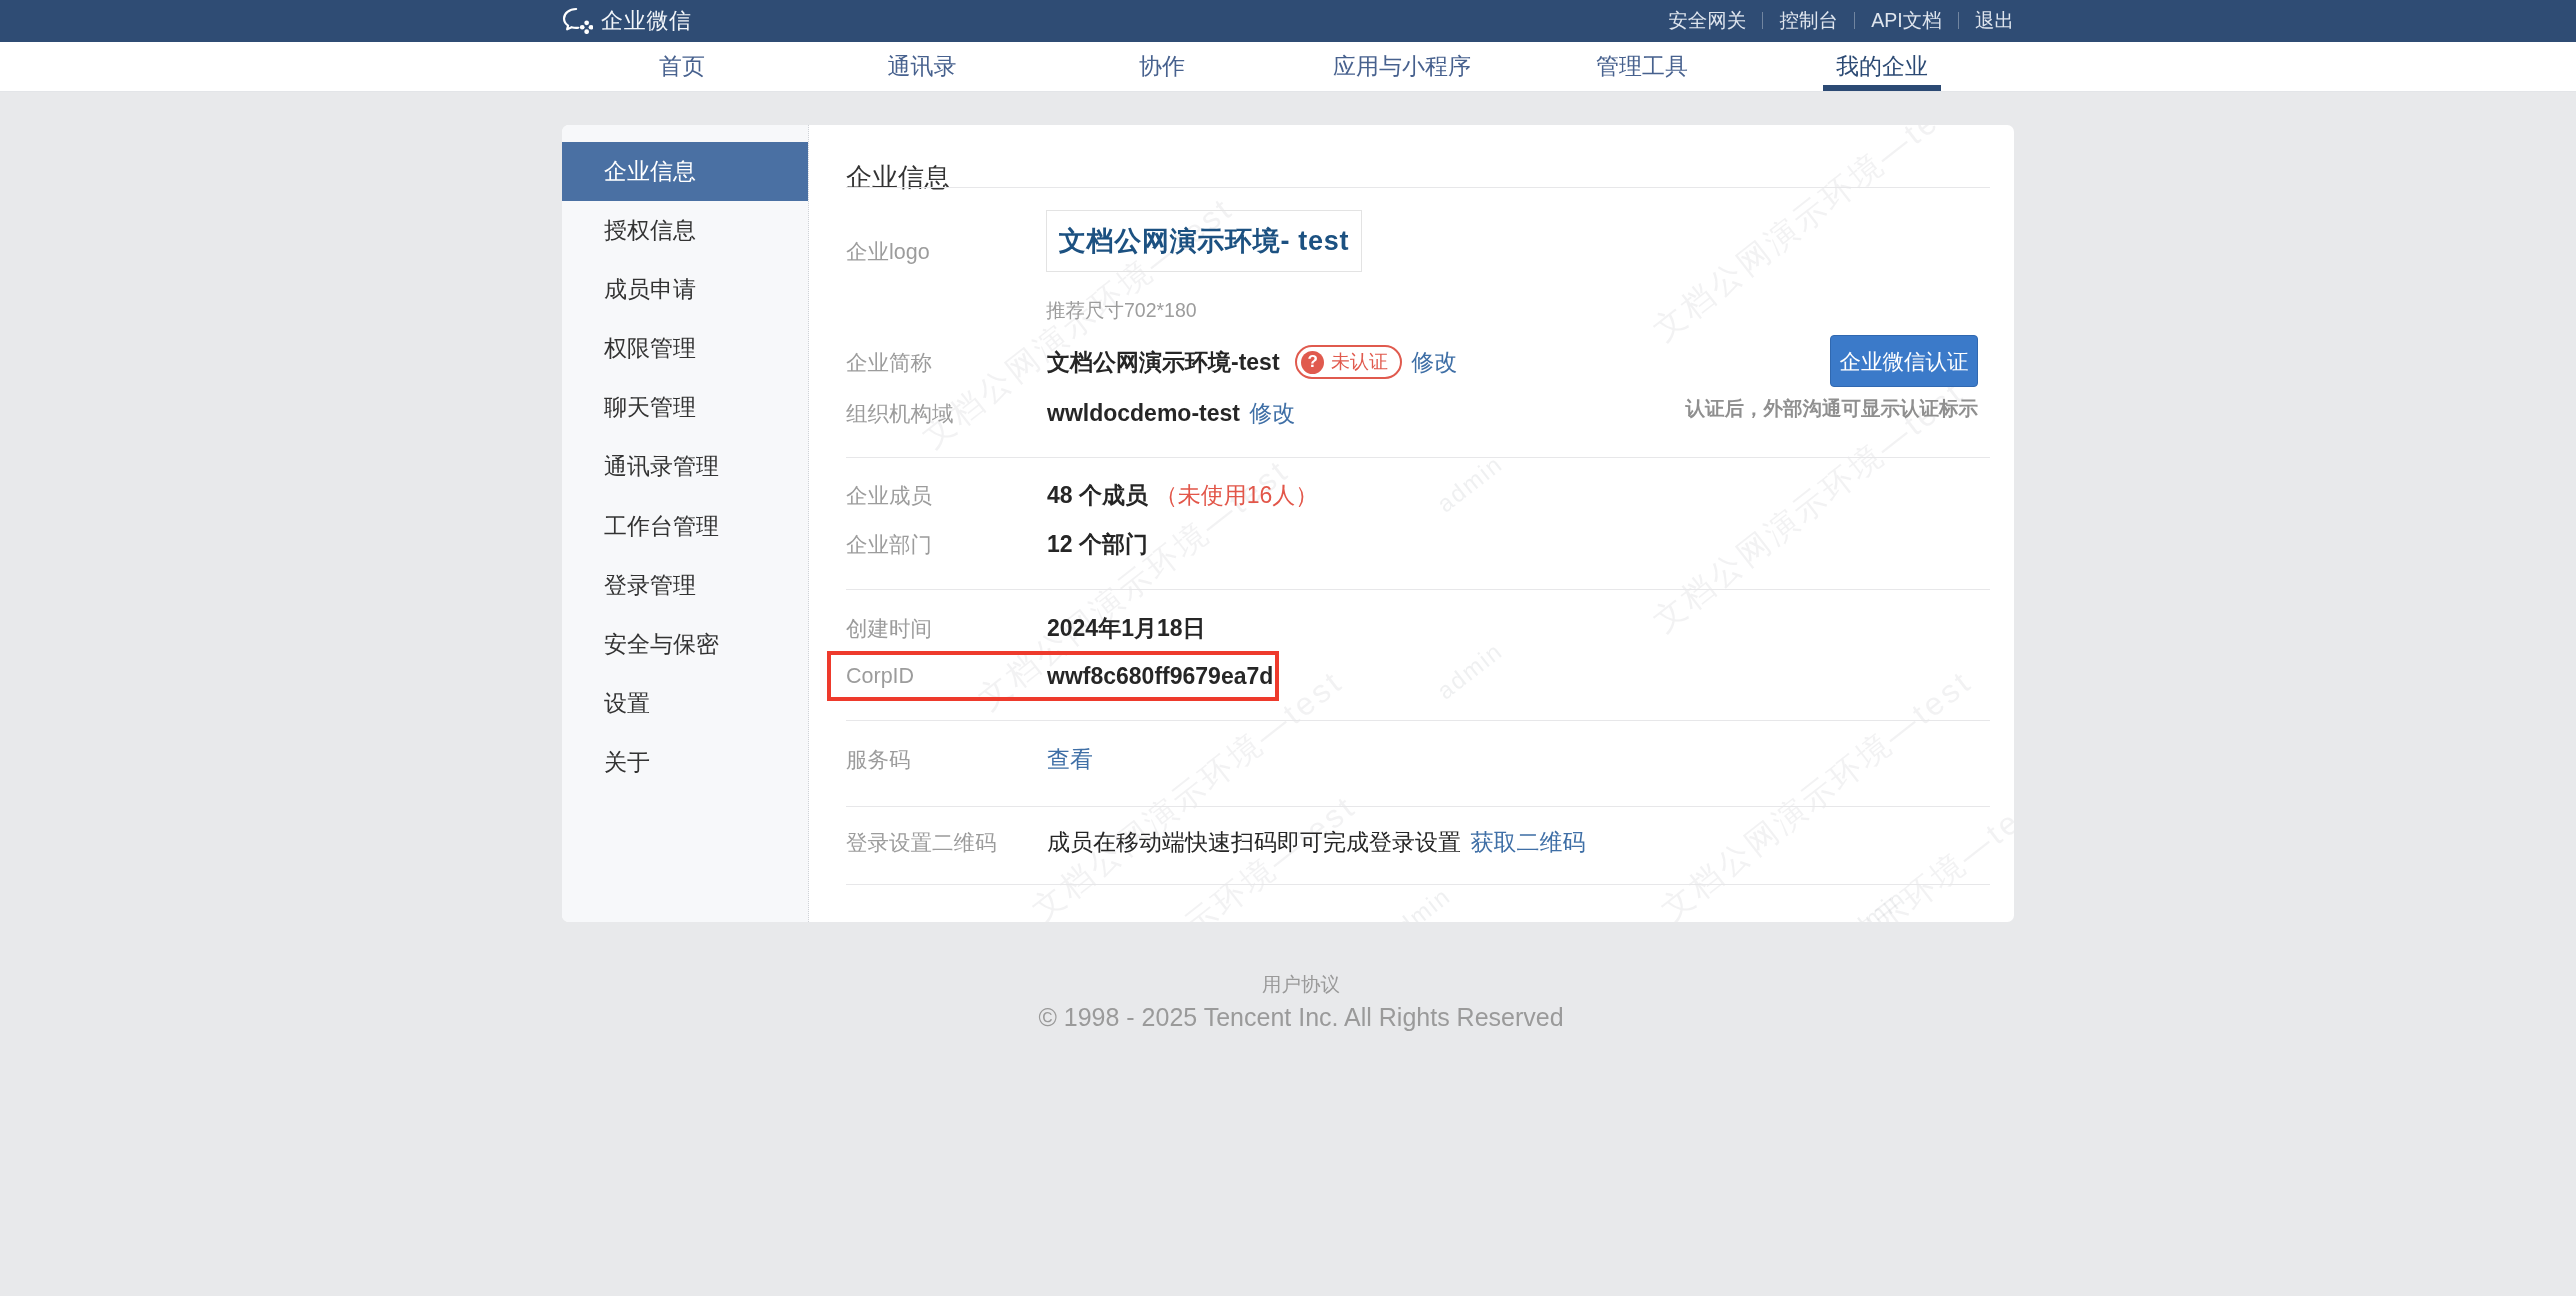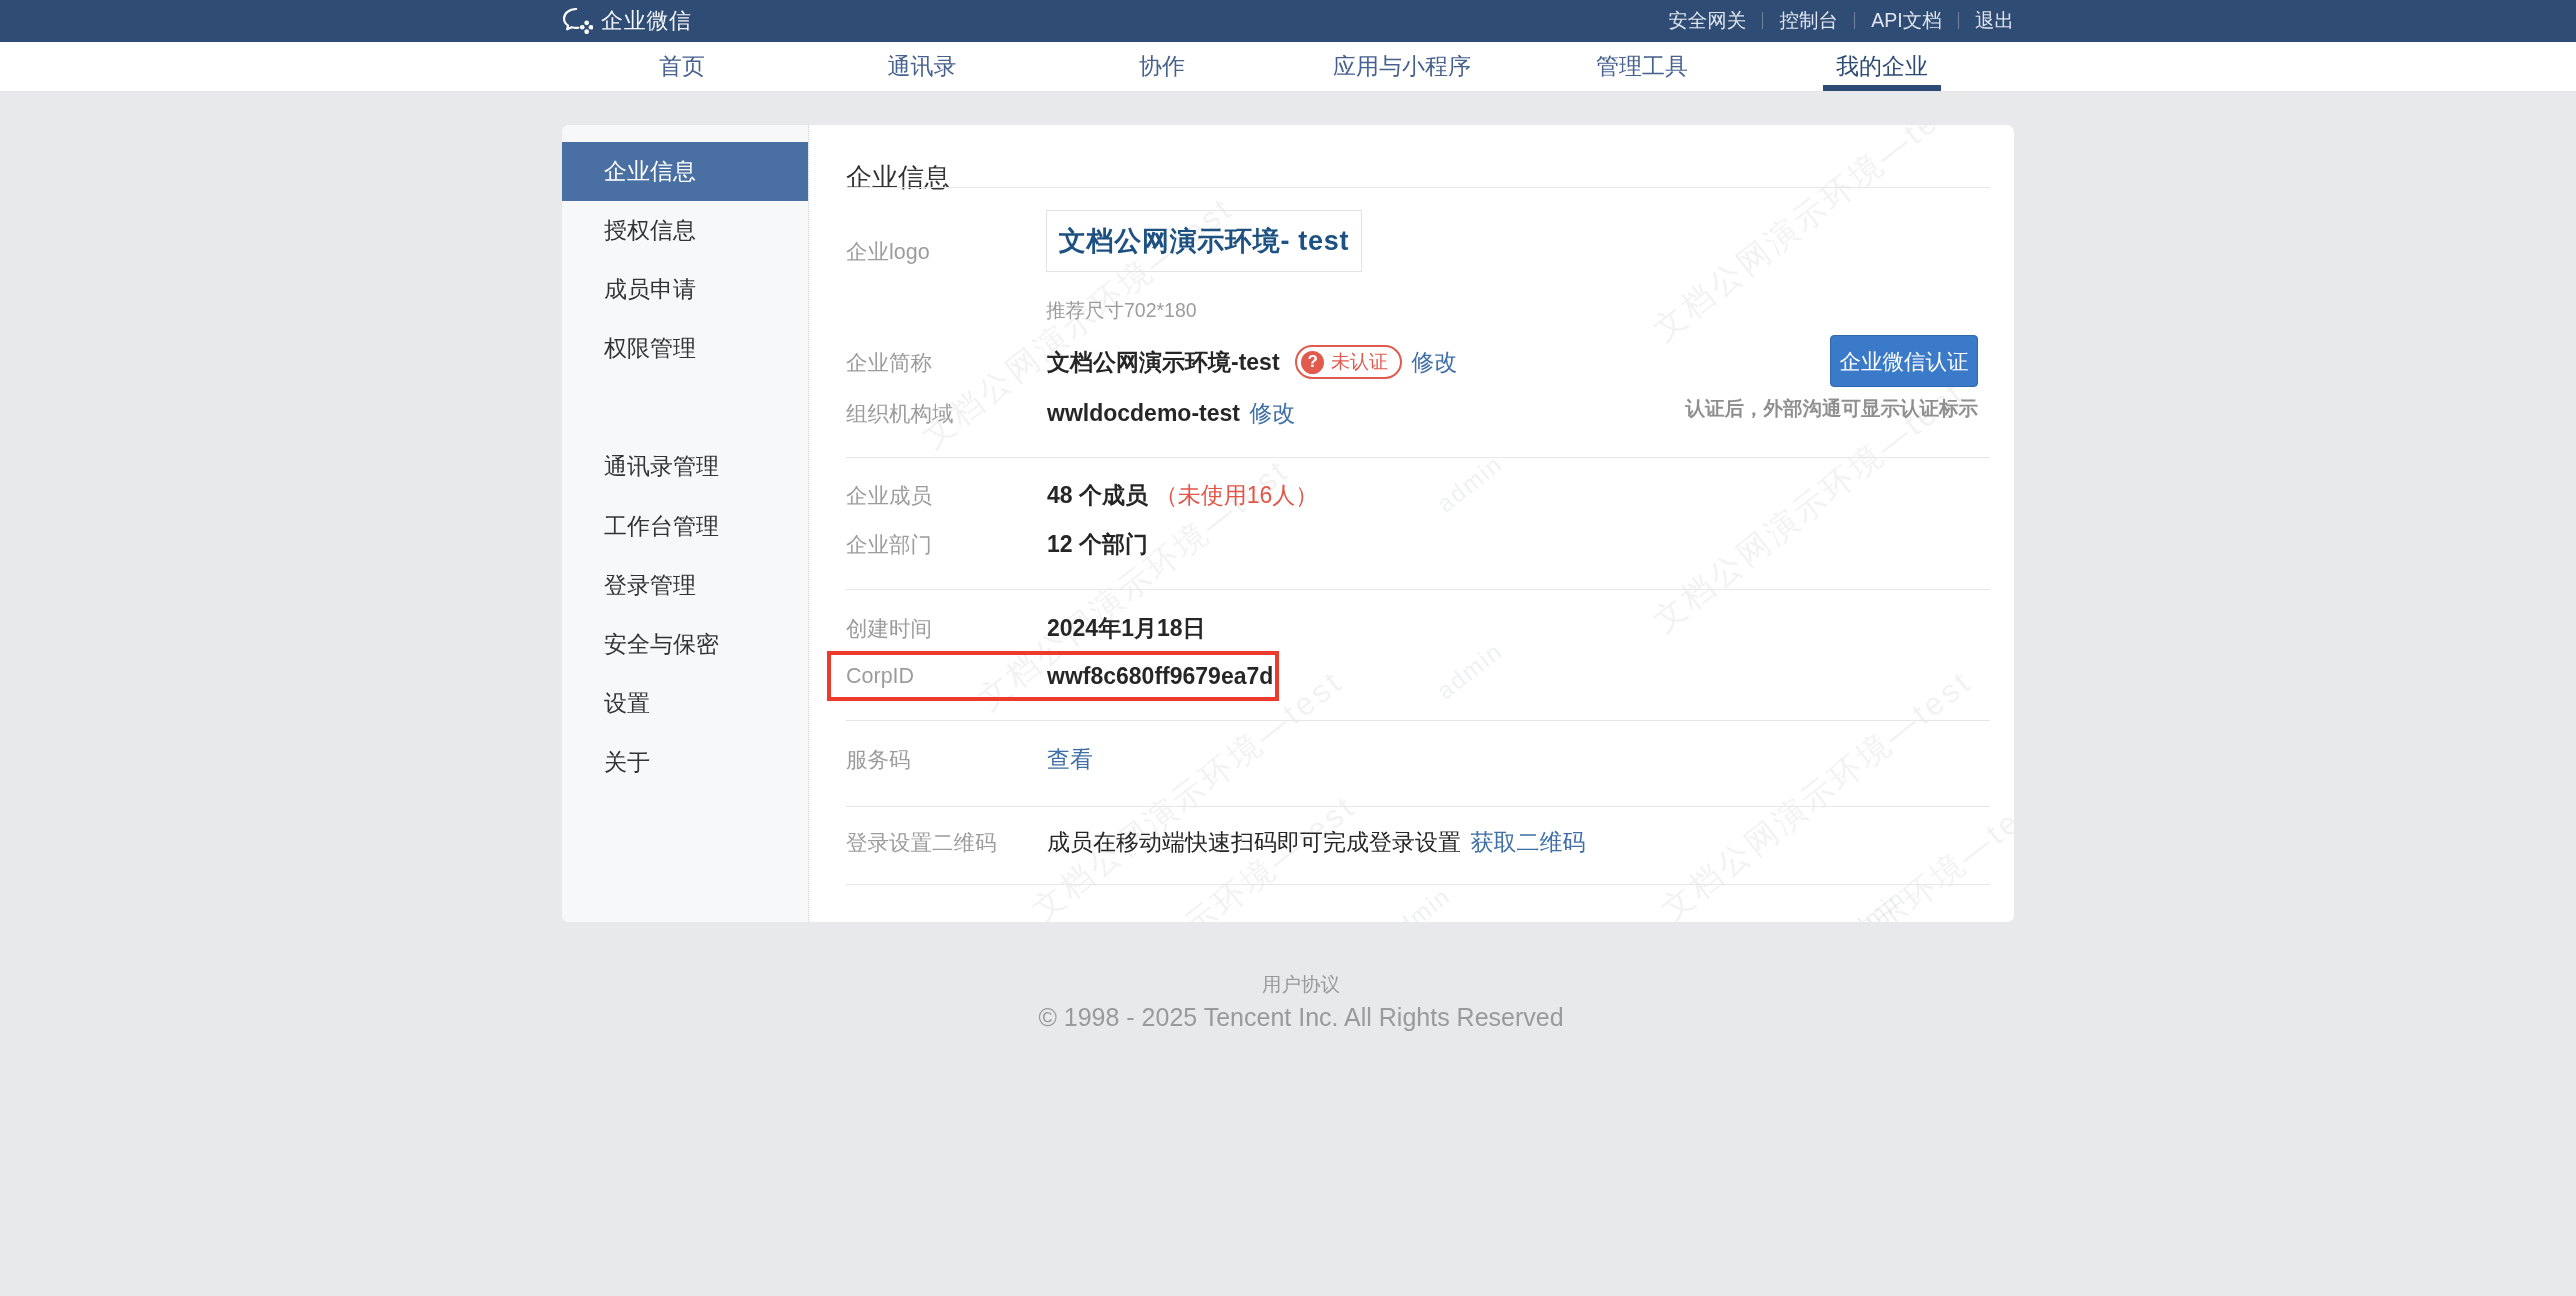--- a/index.html
+++ b/index.html
@@ -130,20 +130,21 @@
     <span class="wma" style="left:908px;top:546px">admin</span>
     <span class="wma" style="left:856px;top:791px">admin</span>
     <span class="wma" style="left:1311px;top:793px">admin</span>
   </div>
 
   <aside class="sidebar">
     <div class="side-item active" style="top:17px">企业信息</div>
     <div class="side-item" style="top:76px">授权信息</div>
     <div class="side-item" style="top:135px">成员申请</div>
     <div class="side-item" style="top:194px">权限管理</div>
+    <div class="side-item" style="top:253px">聊天管理</div>
     <div class="side-item" style="top:312px">通讯录管理</div>
     <div class="side-item" style="top:372px">工作台管理</div>
     <div class="side-item" style="top:431px">登录管理</div>
     <div class="side-item" style="top:490px">安全与保密</div>
     <div class="side-item" style="top:549px">设置</div>
     <div class="side-item" style="top:608px">关于</div>
   </aside>
 
   <h1 class="page-title">企业信息</h1>
   <div class="divider" style="top:62px"></div>

